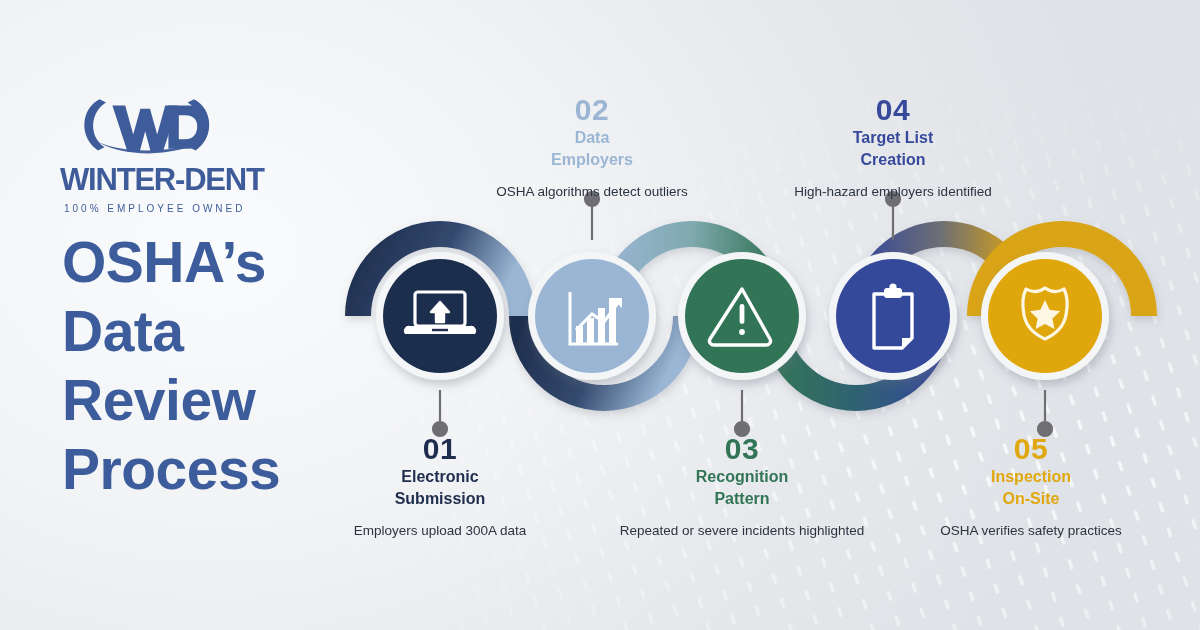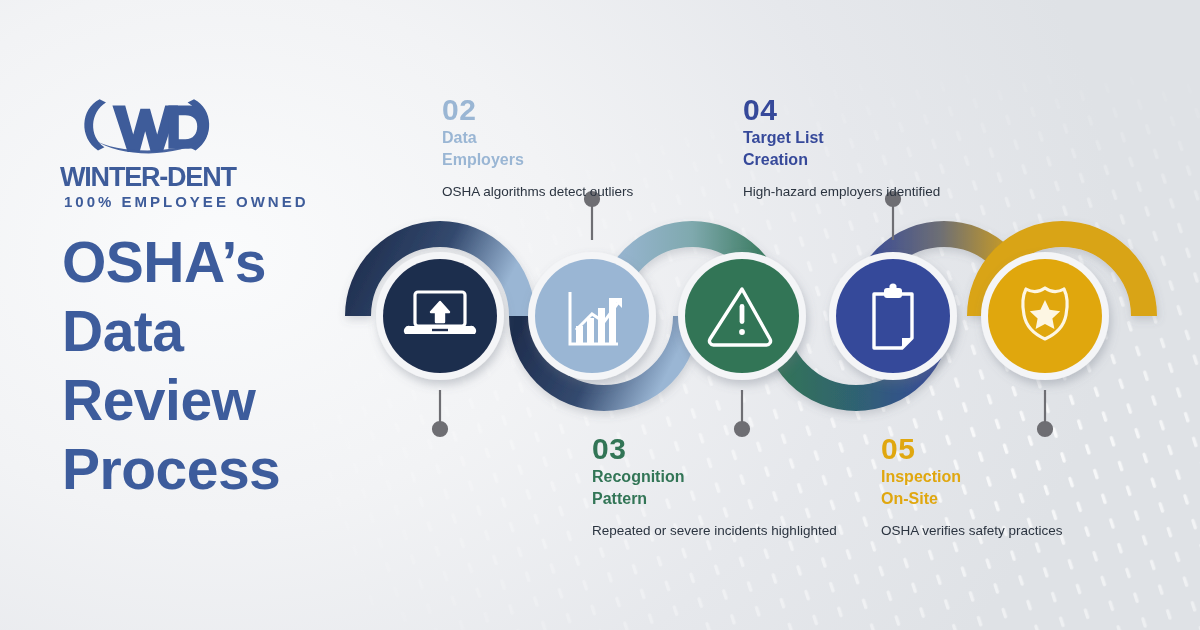--- a/index.html
+++ b/index.html
@@ -24,42 +24,43 @@
     pointer-events:none;
     opacity:.85;
   }
 
   
   #brand {
     position:absolute; left:60px; top:88px; width:270px;
   }
   #logo-mark { width:160px; height:72px; display:block; margin-left:6px; }
   #logo-tag {
-    font-size:15px; letter-spacing:3.0px; color:#3e5c9a;
-    font-weight:700; margin-left:4px;
+    font-size:10px; letter-spacing:3.0px; color:#3e5c9a;
+    font-weight:400; margin-top:5px; margin-left:4px;
     font-family:"Liberation Sans", sans-serif;
   }
 
   #headline {
     position:absolute; left:62px; top:228px;
     width:300px;
     color:#3d5c9c;
     font-size:57px;
     line-height:69px;
     font-weight:700;
     letter-spacing:-0.5px;
     font-family:"Liberation Sans", sans-serif;
   }
 
   
   #flow { position:absolute; left:0; top:0; width:1200px; height:630px; pointer-events:none; }
 
   
   .label {
     position:absolute;
+    text-align:center;
     width:300px;
     pointer-events:auto;
   }
   .label .num {
     font-size:30px; font-weight:700; line-height:33px;
     letter-spacing:0.5px;
   }
   .label .ttl {
     font-size:16px; font-weight:700; line-height:21px;
     margin-top:1px;
@@ -101,21 +102,21 @@
         <path d="M160 14 C184 26, 186 62, 162 78 L154 74 C174 60, 172 30, 152 18 Z"></path>
 
         <path d="M58 22 L74 22 L84 58 L93 26 L105 26 L114 58 L124 22 L140 22 L121 80 L106 80 L99 54 L92 80 L77 80 Z"></path>
 
         <path d="M128 22 L152 22 C170 22, 178 34, 178 48 C178 64, 168 76, 150 76 L128 76 Z M141 34 L141 64 L149 64 C159 64, 164 57, 164 48 C164 39, 159 34, 149 34 Z"></path>
 
         <path d="M34 64 C70 88, 140 88, 176 62 C146 82, 66 84, 34 64 Z" opacity="0.95"></path>
       </g>
     </svg>
 
-    <div style="font-size:27px;font-weight:700;color:#3e5c9a;letter-spacing:-1.2px;font-family:'Liberation Sans',sans-serif;margin-top:2px;">WINTER-DENT</div>
+    <div style="font-size:31px;font-weight:700;color:#3e5c9a;letter-spacing:-1.2px;font-family:'Liberation Sans',sans-serif;margin-top:2px;">WINTER-DENT</div>
 
     <div id="logo-tag">100% EMPLOYEE OWNED</div>
   </div>
 
   <div id="headline">
     <div>OSHA’s</div>
     <div>Data</div>
     <div>Review</div>
     <div>Process</div>
   </div>
@@ -227,20 +228,26 @@
     <g filter="url(#ringshadow)">
       <circle cx="1045" cy="316" r="64" fill="#f4f5f7"></circle>
       <circle cx="1045" cy="316" r="57" fill="#e0a70f"></circle>
     </g>
     <g>
       <path d="M1045 288 c-7 5 -14 4 -19 1 c-3 6 -4 16 -2 26 c2 11 10 19 21 24 c11 -5 19 -13 21 -24 c2 -10 1 -20 -2 -26 c-5 3 -12 4 -19 -1 Z" fill="none" stroke="#fdf6e3" stroke-width="3.2" stroke-linejoin="round"></path>
       <path d="M1045 300 l4.6 9.8 l10.6 1.4 l-7.8 7.3 l2 10.6 l-9.4 -5.2 l-9.4 5.2 l2 -10.6 l-7.8 -7.3 l10.6 -1.4 Z" fill="#fdf6e3"></path>
     </g>
   </svg>
 
+  <div class="label" style="left:290px; top:432px;">
+    <div class="num" style="color:#1e2d4d">01</div>
+    <div class="ttl" style="color:#1e2d4d">Electronic</div>
+    <div class="ttl" style="color:#1e2d4d">Submission</div>
+    <div class="desc">Employers upload 300A data</div>
+  </div>
 
   <div class="label" style="left:442px; top:93px;">
     <div class="num" style="color:#9ab6d4">02</div>
     <div class="ttl" style="color:#9ab6d4">Data</div>
     <div class="ttl" style="color:#9ab6d4">Employers</div>
     <div class="desc">OSHA algorithms detect outliers</div>
   </div>
 
   <div class="label" style="left:592px; top:432px;">
     <div class="num" style="color:#327556">03</div>

